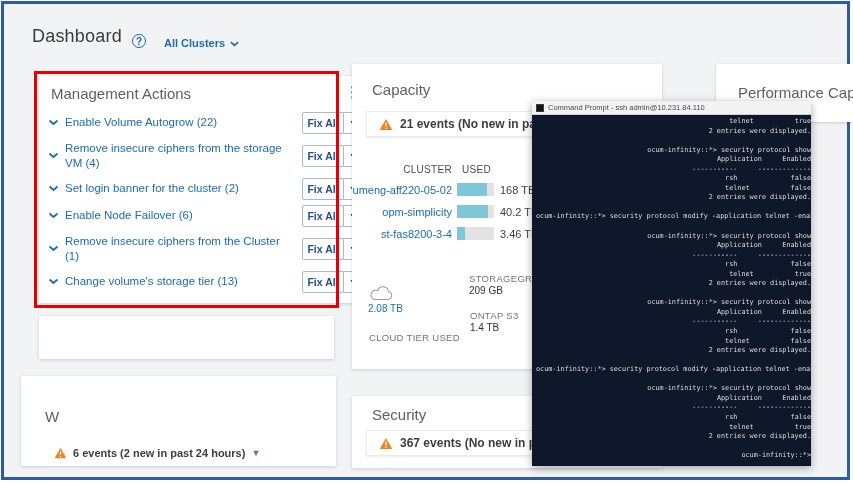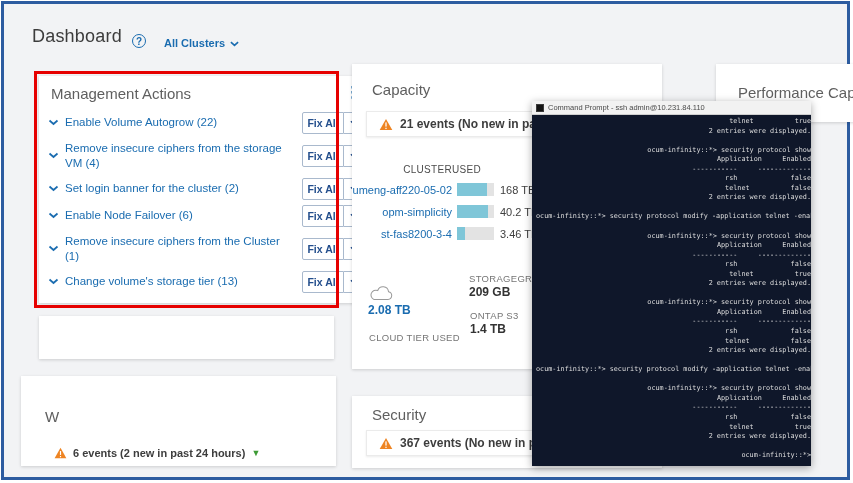--- a/index.html
+++ b/index.html
@@ -79,27 +79,27 @@
     display:flex; align-items:center; gap:7px; padding-left:12px;
     font-size:12px; font-weight:bold; color:#3d3d3d; white-space:nowrap; overflow:hidden;
     cursor:pointer;
   }
   .cap-card .event-banner { top:47px; }
   .cap-table { position:absolute; left:0; top:100px; width:100%; font-size:11px; }
   .cap-headrow { display:flex; color:#4c4c4c; font-size:10px; letter-spacing:.3px; margin-bottom:8px; }
   .cap-row { display:flex; align-items:center; margin-bottom:9px; }
   .cap-name { width:100px; text-align:right; color:var(--blue); cursor:pointer; }
   .cap-col-head1 { width:100px; text-align:right; }
-  .cap-col-head2 { margin-left:0; }
+  .cap-col-head2 { margin-left:10px; }
   .cap-bar { margin-left:5px; width:37px; height:13px; background:#e3e3e3; position:relative; }
   .cap-fill { position:absolute; left:0; top:0; bottom:0; background:var(--teal); }
   .cap-used { margin-left:6px; color:#404040; }
   .cap-more { text-align:center; width:150px; margin-left:18px; margin-top:2px; color:var(--blue); font-size:11px; cursor:pointer; }
   .tier-label { position:absolute; font-size:9.5px; color:#757575; letter-spacing:.3px; }
-  .tier-value { position:absolute; font-size:12px; font-weight:bold; color:#333; }
+  .tier-value { position:absolute; font-size:10px; font-weight:normal; color:#333; }
   .tier-value.link { color:var(--blue); cursor:pointer; }
   .cloud-icon { position:absolute; left:16px; top:222px; }
 
   
   .sec-card { left:348px; top:392px; width:310px; height:72px; }
   .sec-card .panel-title { position:absolute; left:20px; top:10px; }
   .sec-card .event-banner { top:34px; }
 
   
   .perf-card { left:712px; top:60px; width:175px; height:58px; }

